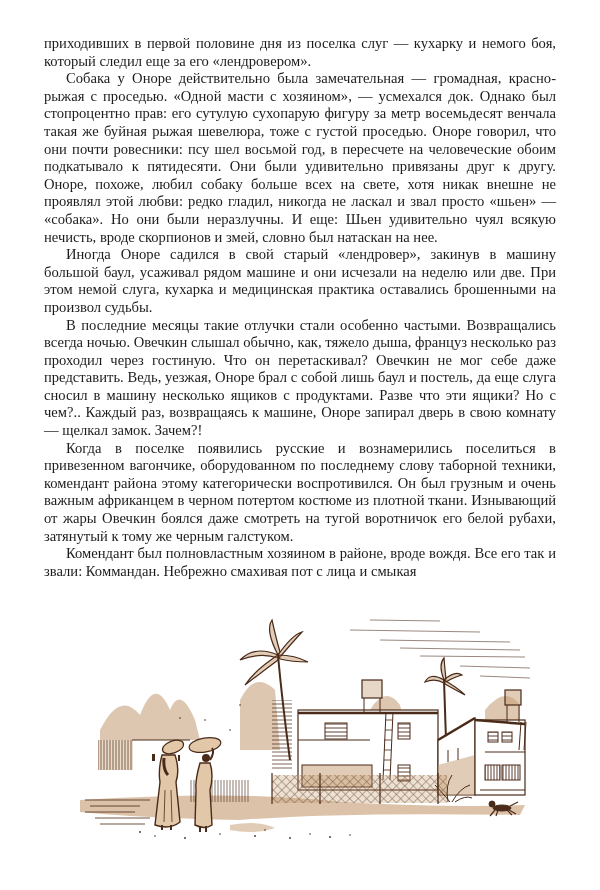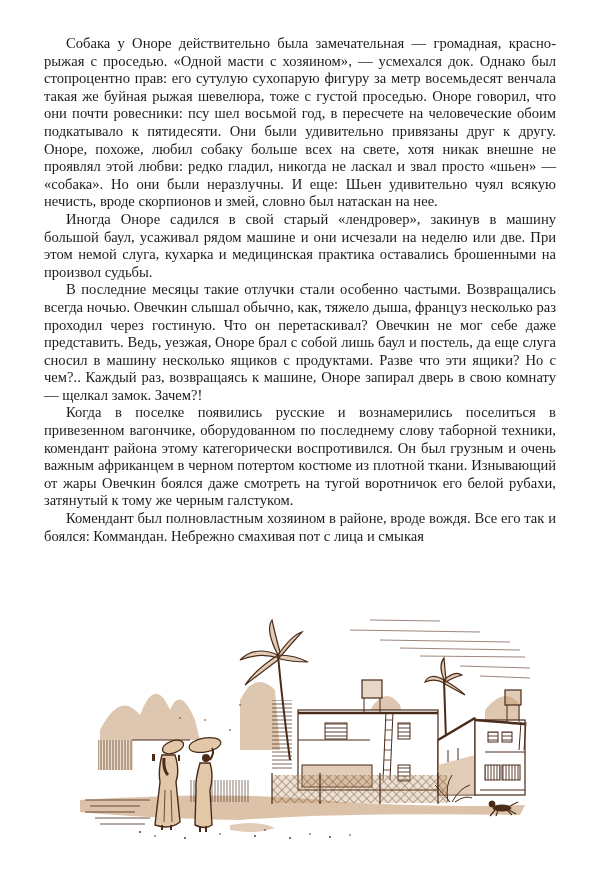--- a/index.html
+++ b/index.html
@@ -23,25 +23,26 @@
     top: 590px;
     width: 520px;
     height: 260px;
   }
   .illustration svg { width: 100%; height: 100%; display: block; }
 </style>
 </head>
 <body>
 
 <div class="page-text">
+  <p class="cont">приходивших в первой половине дня из поселка слуг — кухарку и немого боя, который следил еще за его «лендровером».</p>
   <p>Собака у Оноре действительно была замечательная — громадная, красно-рыжая с проседью. «Одной масти с хозяином», — усмехался док. Однако был стопроцентно прав: его сутулую сухопарую фигуру за метр восемьдесят венчала такая же буйная рыжая шевелюра, тоже с густой проседью. Оноре говорил, что они почти ровесники: псу шел восьмой год, в пересчете на человеческие обоим подкатывало к пятидесяти. Они были удивительно привязаны друг к другу. Оноре, похоже, любил собаку больше всех на свете, хотя никак внешне не проявлял этой любви: редко гладил, никогда не ласкал и звал просто «шьен» — «собака». Но они были неразлучны. И еще: Шьен удивительно чуял всякую нечисть, вроде скорпионов и змей, словно был натаскан на нее.</p>
   <p>Иногда Оноре садился в свой старый «лендровер», закинув в машину большой баул, усаживал рядом машине и они исчезали на неделю или две. При этом немой слуга, кухарка и медицинская практика оставались брошенными на произвол судьбы.</p>
   <p>В последние месяцы такие отлучки стали особенно частыми. Возвращались всегда ночью. Овечкин слышал обычно, как, тяжело дыша, француз несколько раз проходил через гостиную. Что он перетаскивал? Овечкин не мог себе даже представить. Ведь, уезжая, Оноре брал с собой лишь баул и постель, да еще слуга сносил в машину несколько ящиков с продуктами. Разве что эти ящики? Но с чем?.. Каждый раз, возвращаясь к машине, Оноре запирал дверь в свою комнату — щелкал замок. Зачем?!</p>
   <p>Когда в поселке появились русские и вознамерились поселиться в привезенном вагончике, оборудованном по последнему слову таборной техники, комендант района этому категорически воспротивился. Он был грузным и очень важным африканцем в черном потертом костюме из плотной ткани. Изнывающий от жары Овечкин боялся даже смотреть на тугой воротничок его белой рубахи, затянутый к тому же черным галстуком.</p>
-  <p class="cont-last">Комендант был полновластным хозяином в районе, вроде вождя. Все его так и боялся: Коммандан. Небрежно смахивая пот с лица и смыкая</p>
+  <p class="cont-last">Комендант был полновластным хозяином в районе, вроде вождя. Все его так и звали: Коммандан. Небрежно смахивая пот с лица и смыкая</p>
 </div>
 
 <div class="illustration">
   <svg viewBox="0 0 520 260" xmlns="http://www.w3.org/2000/svg">
     <defs>
       <pattern id="mesh" width="6" height="6" patternUnits="userSpaceOnUse" patternTransform="rotate(45)">
         <line x1="0" y1="0" x2="0" y2="6" stroke="#4a2a18" stroke-width="1"></line>
         <line x1="0" y1="0" x2="6" y2="0" stroke="#4a2a18" stroke-width="1"></line>
       </pattern>
       <pattern id="hatch" width="4" height="4" patternUnits="userSpaceOnUse">

